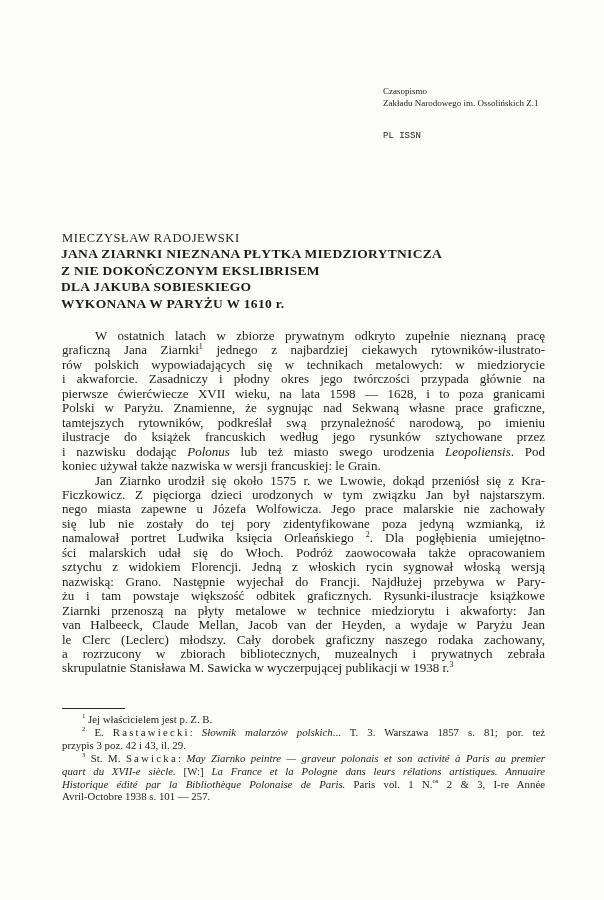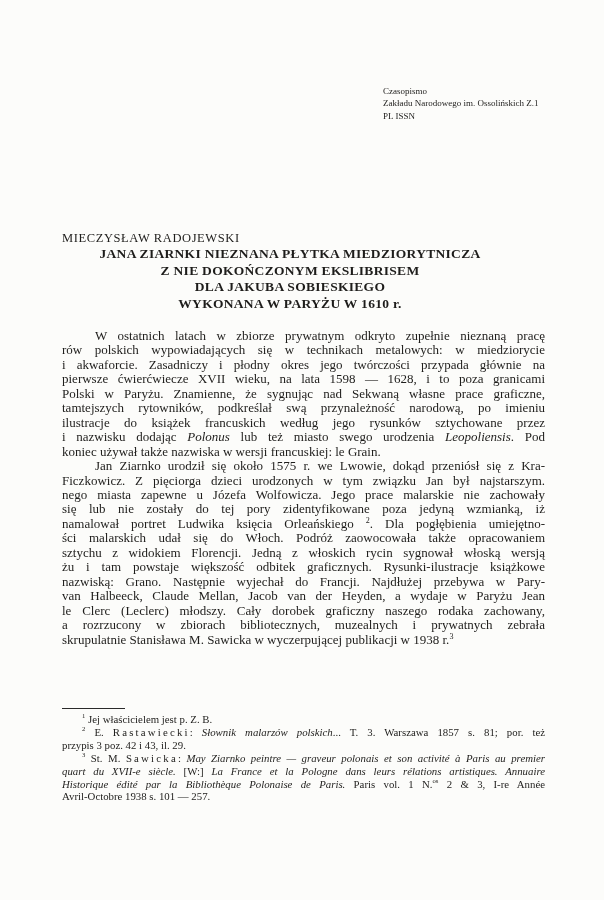--- a/index.html
+++ b/index.html
@@ -11,29 +11,29 @@
     color:#1e1d1b;
     font-family:"Liberation Serif", serif;
     overflow:hidden;
     padding-left:16px;
   }
   .header{
     position:absolute;left:383px;top:85px;
     font-size:9px;line-height:12px;
     font-family:"Liberation Serif", serif;
   }
-  .header .line:nth-child(3){margin-top:1px;}
+  .header .line:nth-child(3){margin-top:21px;font-family:Liberation Mono, monospace;}
   .author{
     position:absolute;left:62px;top:231px;
     font-size:12.5px;letter-spacing:.6px;
   }
   .title{
-    position:absolute;left:48px;top:246px;width:484px;
+    position:absolute;left:61px;top:246px;width:484px;
     font-weight:bold;font-size:13.5px;line-height:16.5px;
-    text-align:center;letter-spacing:.3px;
+    text-align:left;letter-spacing:.3px;
   }
   .bodytext{
     position:absolute;left:62px;top:329px;width:483px;
     font-size:13px;line-height:14.45px;
   }
   .para .line{text-align:justify;text-align-last:justify;white-space:normal;}
   .para .line:last-child{text-align-last:left;}
   .para .line:first-child{text-indent:33px;}
   .fn-rule{
     position:absolute;left:62px;top:708px;width:63px;height:0;
@@ -66,39 +66,41 @@
   <div class="title">
       <div class="line">JANA ZIARNKI NIEZNANA PŁYTKA MIEDZIORYTNICZA</div>
       <div class="line">Z NIE DOKOŃCZONYM EKSLIBRISEM</div>
       <div class="line">DLA JAKUBA SOBIESKIEGO</div>
       <div class="line">WYKONANA W PARYŻU W 1610 r.</div>
     </div>
 
   <div class="bodytext">
     <div class="para">
         <div class="line">W ostatnich latach w zbiorze prywatnym odkryto zupełnie nieznaną pracę</div>
+        <div class="line">graficzną Jana Ziarnki<sup>1</sup> jednego z najbardziej ciekawych rytowników-ilustrato-</div>
         <div class="line">rów polskich wypowiadających się w technikach metalowych: w miedziorycie</div>
         <div class="line">i akwaforcie. Zasadniczy i płodny okres jego twórczości przypada głównie na</div>
         <div class="line">pierwsze ćwierćwiecze XVII wieku, na lata 1598 — 1628, i to poza granicami</div>
         <div class="line">Polski w Paryżu. Znamienne, że sygnując nad Sekwaną własne prace graficzne,</div>
         <div class="line">tamtejszych rytowników, podkreślał swą przynależność narodową, po imieniu</div>
         <div class="line">ilustracje do książek francuskich według jego rysunków sztychowane przez</div>
         <div class="line">i nazwisku dodając <i>Polonus</i> lub też miasto swego urodzenia <i>Leopoliensis</i>. Pod</div>
         <div class="line">koniec używał także nazwiska w wersji francuskiej: le Grain.</div>
       </div>
     <div class="para">
         <div class="line">Jan Ziarnko urodził się około 1575 r. we Lwowie, dokąd przeniósł się z Kra-</div>
         <div class="line">Ficzkowicz. Z pięciorga dzieci urodzonych w tym związku Jan był najstarszym.</div>
         <div class="line">nego miasta zapewne u Józefa Wolfowicza. Jego prace malarskie nie zachowały</div>
         <div class="line">się lub nie zostały do tej pory zidentyfikowane poza jedyną wzmianką, iż</div>
         <div class="line">namalował portret Ludwika księcia Orleańskiego <sup>2</sup>. Dla pogłębienia umiejętno-</div>
         <div class="line">ści malarskich udał się do Włoch. Podróż zaowocowała także opracowaniem</div>
         <div class="line">sztychu z widokiem Florencji. Jedną z włoskich rycin sygnował włoską wersją</div>
+        <div class="line">nazwiską: Grano. Następnie wyjechał do Francji. Najdłużej przebywa w Pary-</div>
         <div class="line">żu i tam powstaje większość odbitek graficznych. Rysunki-ilustracje książkowe</div>
-        <div class="line">nazwiską: Grano. Następnie wyjechał do Francji. Najdłużej przebywa w Pary-</div>
+        <div class="line">Ziarnki przenoszą na płyty metalowe w technice miedziorytu i akwaforty: Jan</div>
         <div class="line">van Halbeeck, Claude Mellan, Jacob van der Heyden, a wydaje w Paryżu Jean</div>
         <div class="line">le Clerc (Leclerc) młodszy. Cały dorobek graficzny naszego rodaka zachowany,</div>
         <div class="line">a rozrzucony w zbiorach bibliotecznych, muzealnych i prywatnych zebrała</div>
         <div class="line">skrupulatnie Stanisława M. Sawicka w wyczerpującej publikacji w 1938 r.<sup>3</sup></div>
       </div>
   </div>
 
   <div class="fn-rule"></div>
 
   <div class="footnotes">

